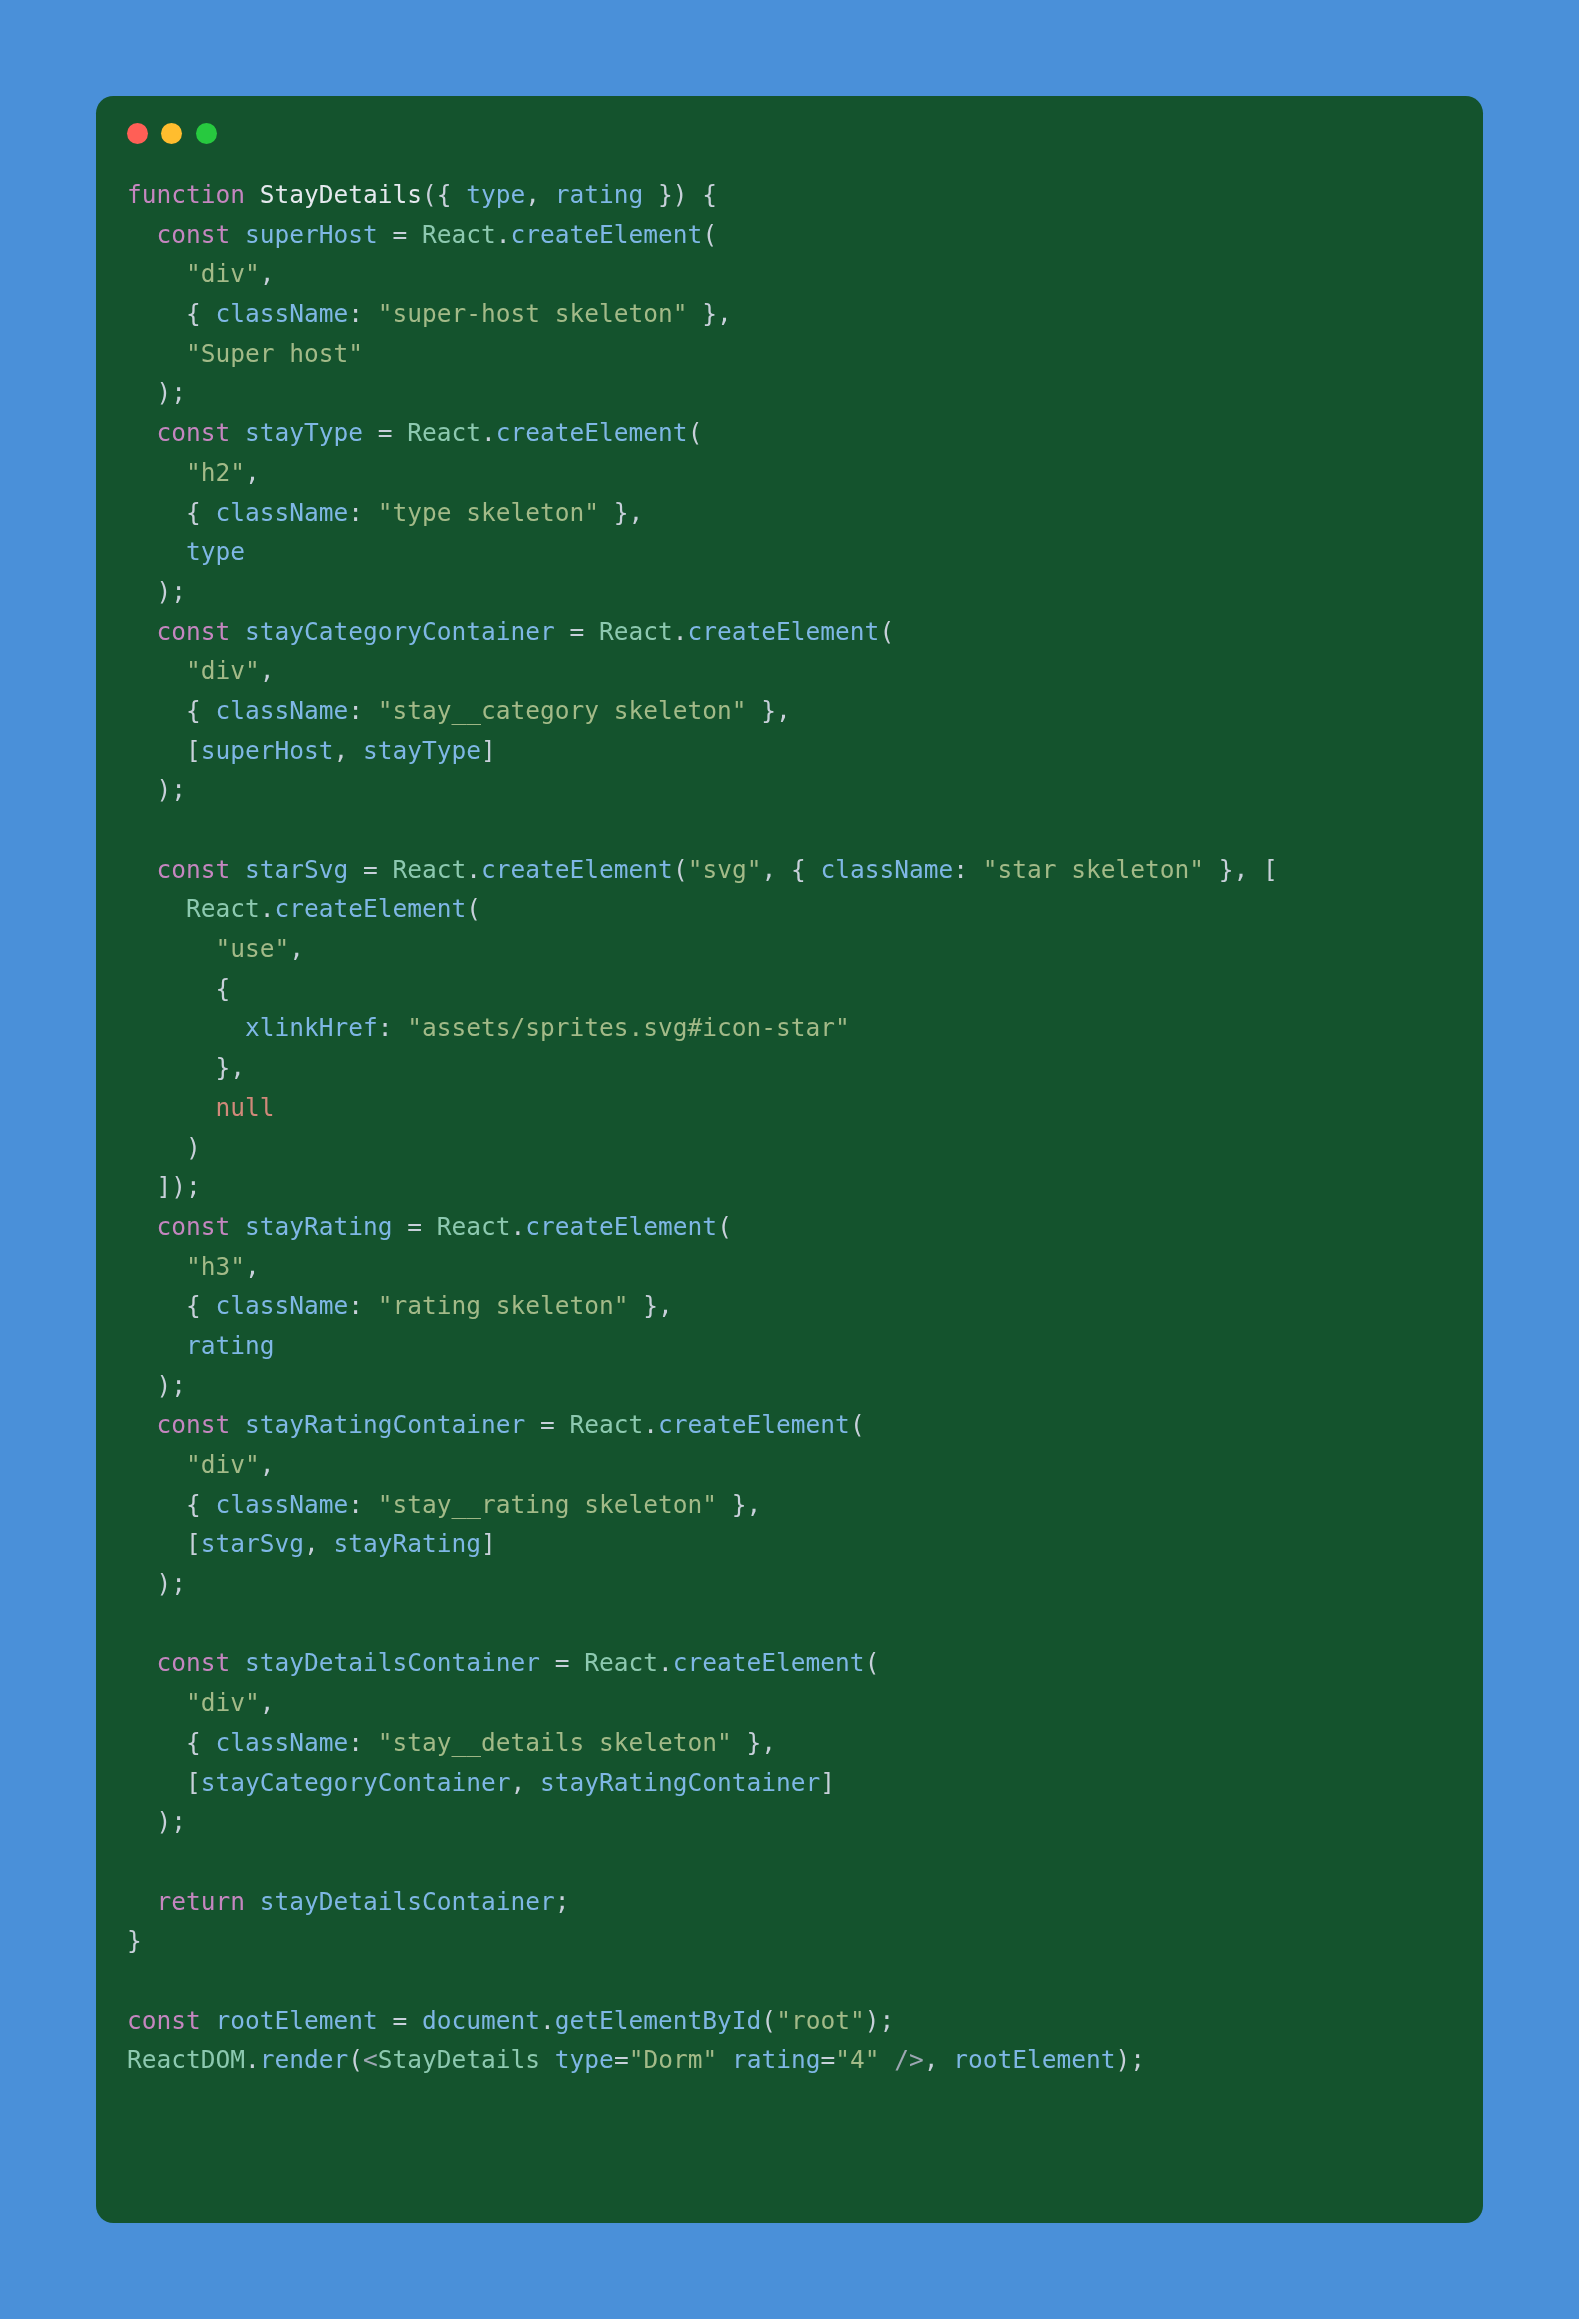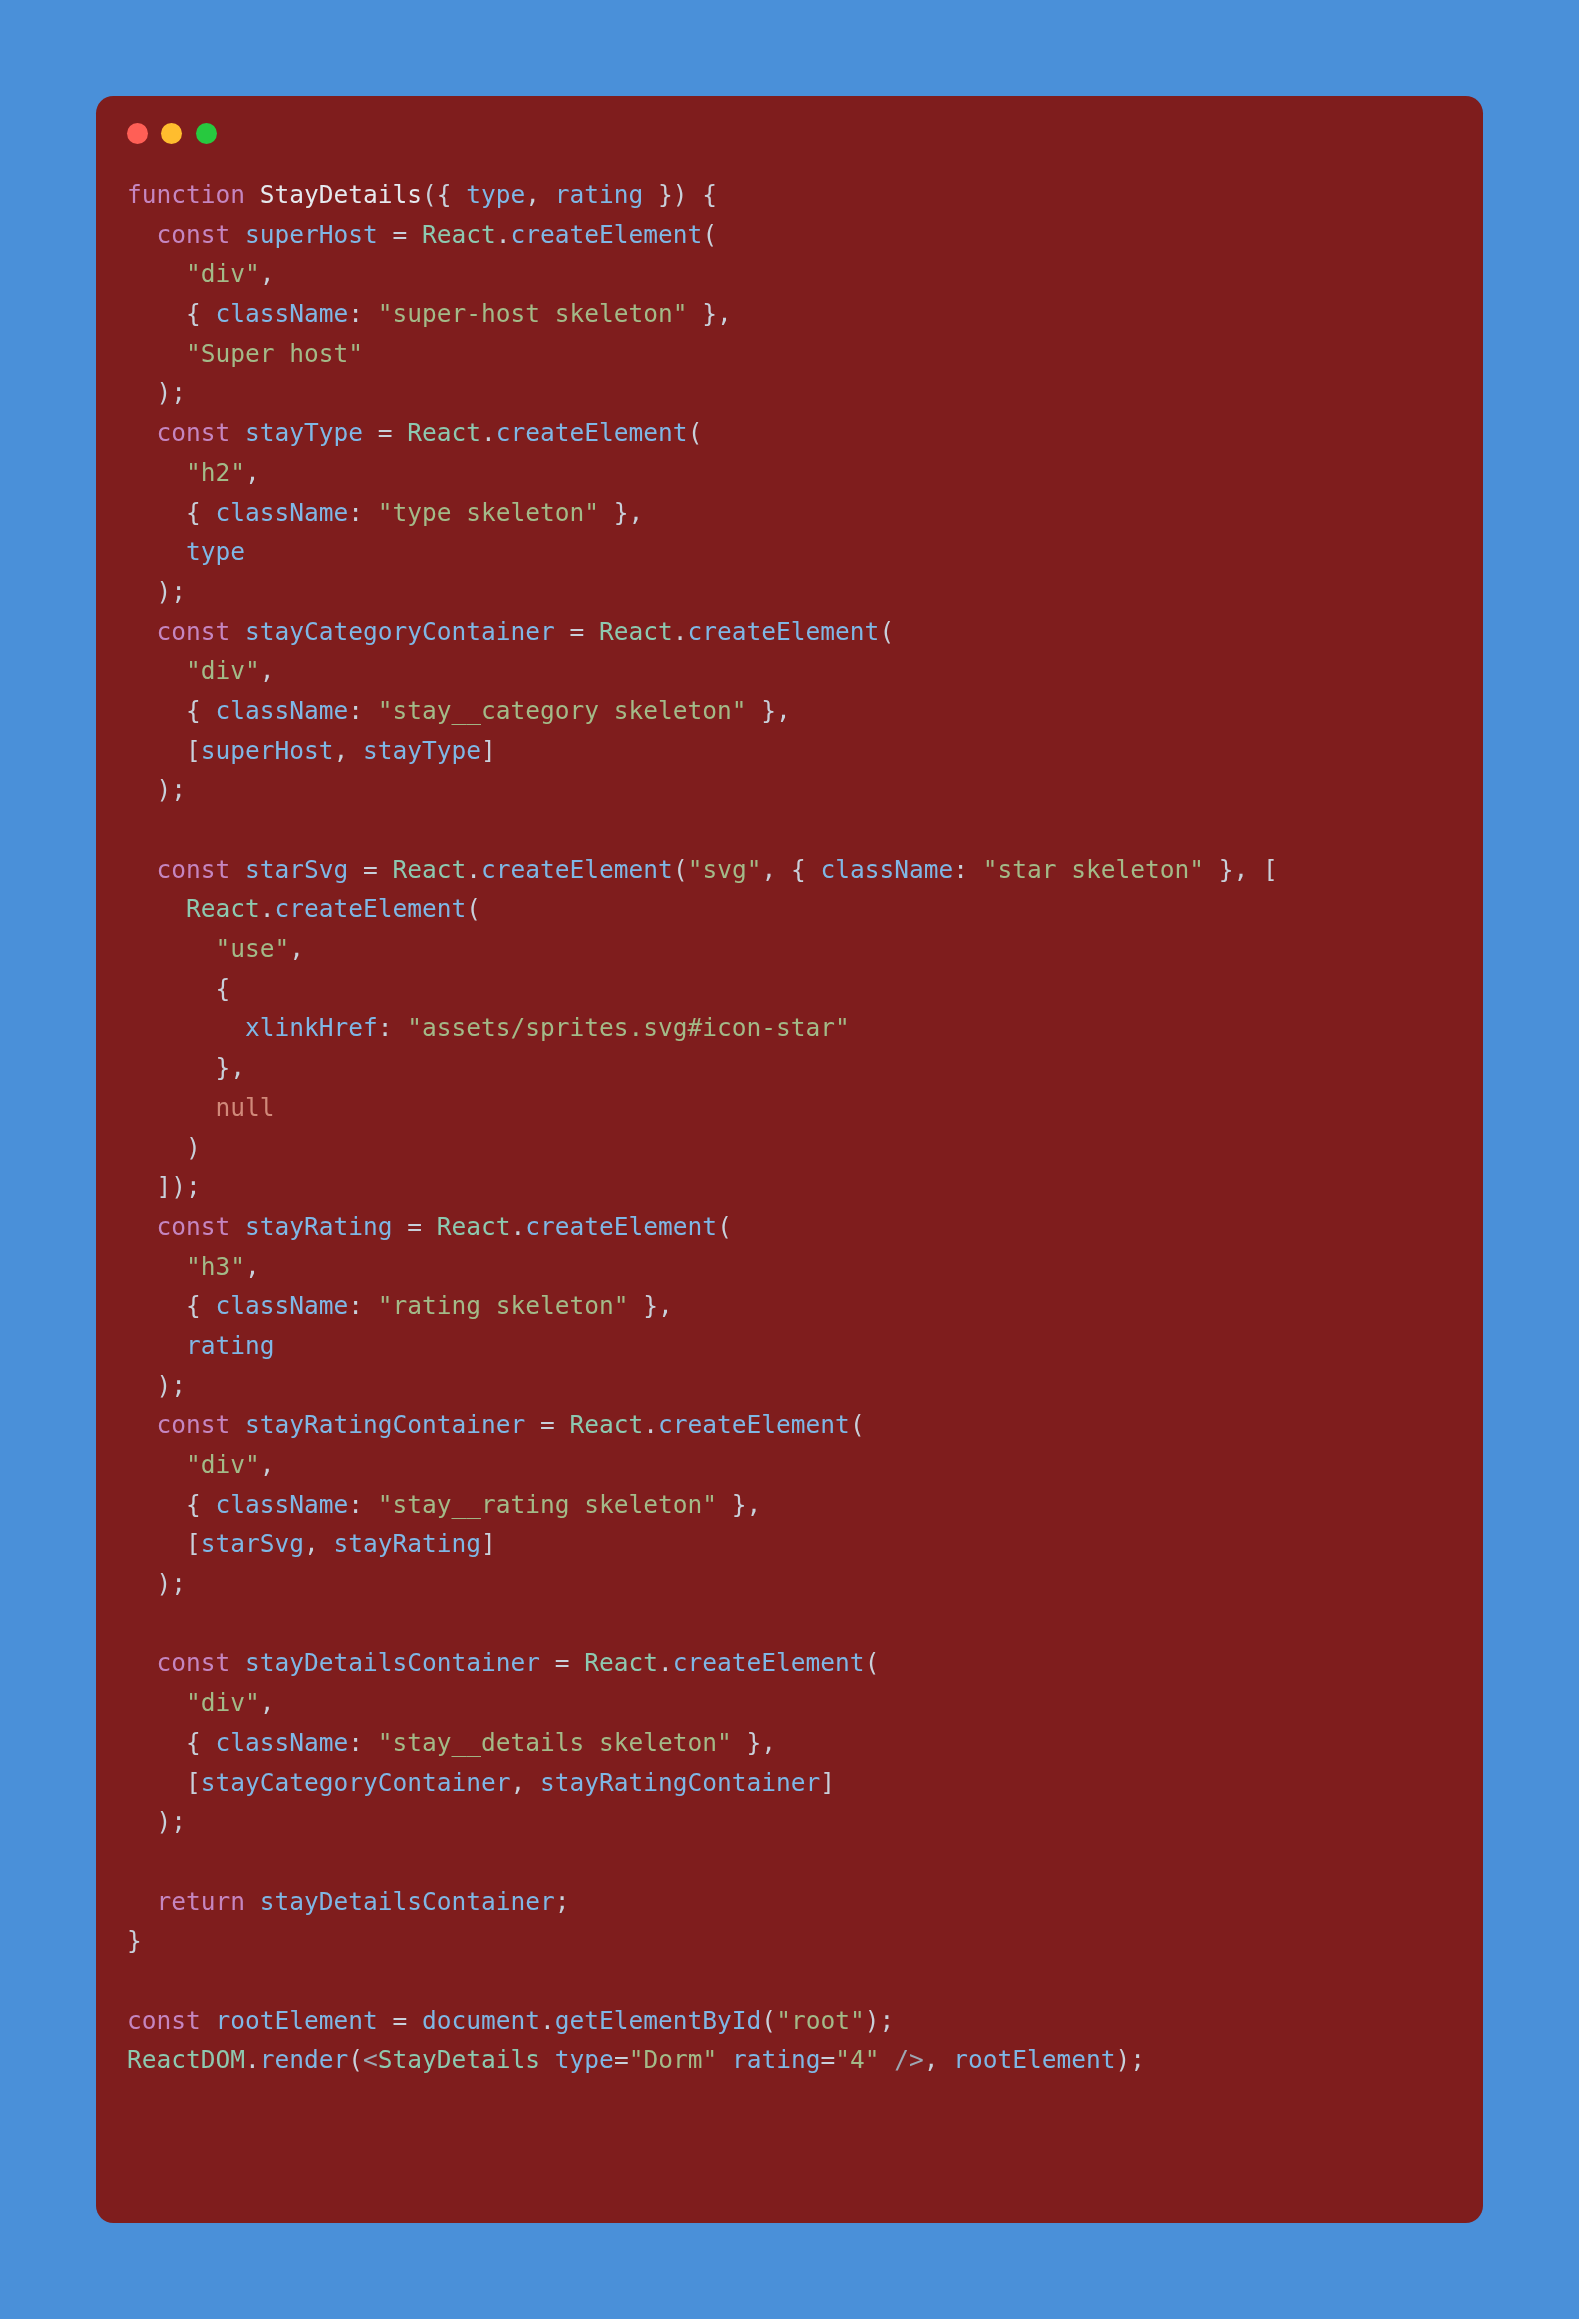--- a/index.html
+++ b/index.html
@@ -4,21 +4,21 @@
 <style>
   * { margin: 0; padding: 0; box-sizing: border-box; }
   body {
     background: #4a90d9;
     width: 1579px;
     height: 2319px;
     padding: 96px;
     font-family: ui-monospace, 'SF Mono', Menlo, Monaco, Consolas, monospace;
   }
   .window {
-    background: #7f1d1d;
+    background: #14532d;
     border-radius: 17.3px;
     width: 100%;
     height: 100%;
     overflow: hidden;
   }
   .titlebar {
     display: flex;
     align-items: center;
     gap: 13.4px;
     padding: 27px 31px 0 31px;

